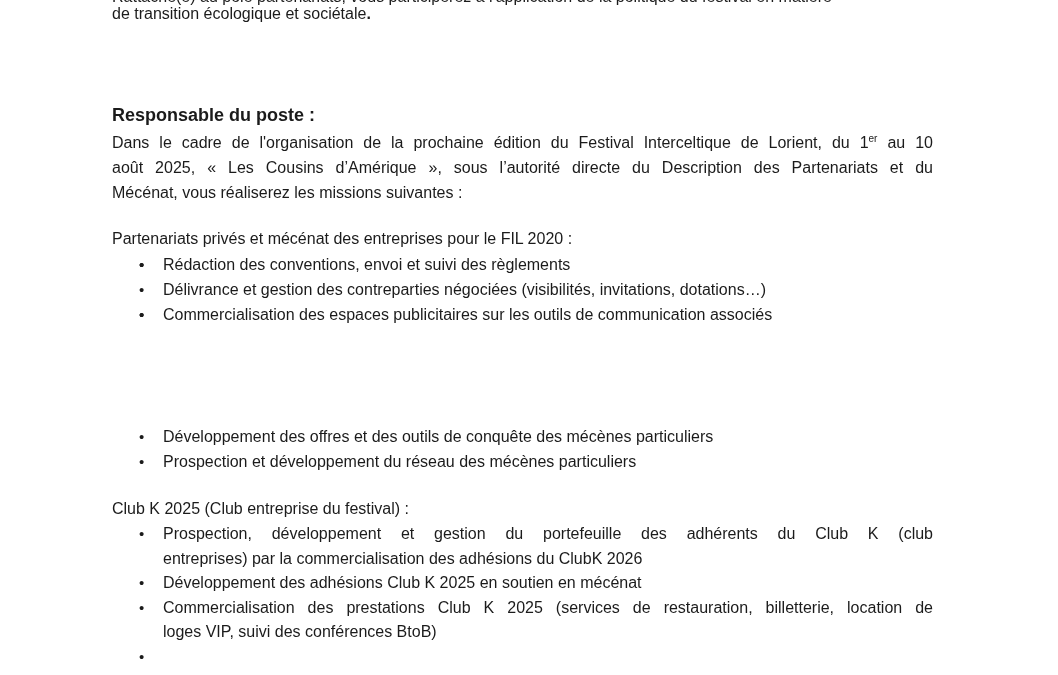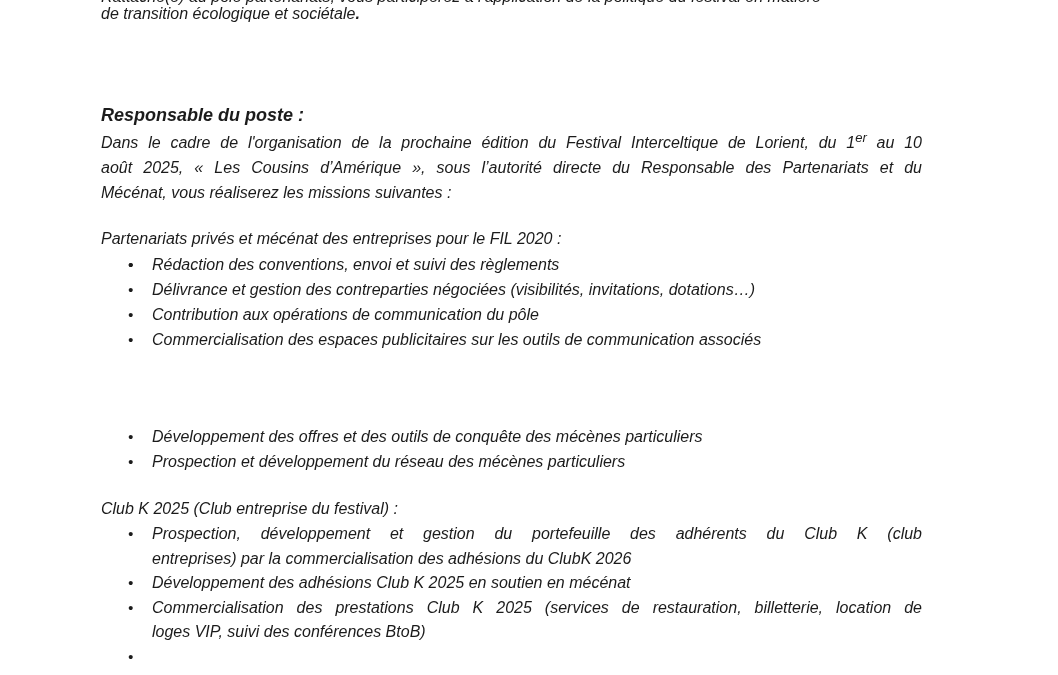--- a/index.html
+++ b/index.html
@@ -13,23 +13,22 @@
     height: 675px;
     background: #ffffff;
     color: #1b1b1b;
     font-family: "Liberation Sans", "DejaVu Sans", sans-serif;
     font-size: 16px;
     line-height: 25px;
     overflow: hidden;
   }
   .block {
     position: absolute;
-    left: 101px;
+    left: 112px;
     width: 821px;
-    font-style: italic;
   }
   .clip-top {
     top: 0;
     height: 9px;
     overflow: hidden;
   }
   .clip-top .inner {
     display: block;
     margin-top: -16px;
     white-space: nowrap;
@@ -51,21 +50,21 @@
     top: 130px;
     text-align: justify;
   }
   .fill {
     display: inline-block;
     width: 100%;
     text-align: justify;
     text-align-last: justify;
   }
   sup {
-    font-size: 13px;
+    font-size: 10px;
     line-height: 0;
     vertical-align: super;
     margin-top: 7px;
   }
   .sec1-title { top: 226px; }
   .sec1-list  { top: 252px; }
   .sec2-title { top: 398px; }
   .sec2-list  { top: 424px; }
   .sec3-title { top: 496px; }
   .sec3-list  { top: 522px; line-height: 24.5px; }
@@ -92,28 +91,28 @@
 <div class="page">
 
   <div class="block clip-top">
     <span class="inner">Rattaché(e) au pôle partenariats, vous participerez à l'application de la politique du festival en matière</span>
   </div>
 
   <div class="block intro-tail"><span>de transition écologique et sociétale</span><span class="enddot">.</span></div>
 
   <div class="block doc-heading">Responsable du poste :</div>
 
-  <div class="block paragraph"><span class="fill"><span>Dans le cadre de l'organisation de la prochaine édition du Festival Interceltique de Lorient, du 1</span><sup>er</sup><span> au 10</span></span><span class="fill">août 2025, « Les Cousins d’Amérique », sous l’autorité directe du Responsable des Partenariats et du</span><span>Mécénat, vous réaliserez les missions suivantes :</span></div>
+  <div class="block paragraph"><span class="fill"><span>Dans le cadre de l'organisation de la prochaine édition du Festival Interceltique de Lorient, du 1</span><sup>er</sup><span> au 10</span></span><span class="fill">août 2025, « Les Cousins d’Amérique », sous l’autorité directe du Description des Partenariats et du</span><span>Mécénat, vous réaliserez les missions suivantes :</span></div>
 
   <div class="block sec1-title">Partenariats privés et mécénat des entreprises pour le FIL 2020 :</div>
   <ul class="block sec1-list">
     <li><span class="bullet">•</span></li>
     <li><span class="bullet">•</span><span>Rédaction des conventions, envoi et suivi des règlements</span></li>
     <li><span class="bullet">•</span><span>Délivrance et gestion des contreparties négociées (visibilités, invitations, dotations…)</span></li>
-    <li><span class="bullet">•</span><span>Contribution aux opérations de communication du pôle</span></li>
+    <li><span class="bullet">•</span></li>
     <li><span class="bullet">•</span><span>Commercialisation des espaces publicitaires sur les outils de communication associés</span></li>
   </ul>
 
   <ul class="block sec2-list">
     <li><span class="bullet">•</span><span>Développement des offres et des outils de conquête des mécènes particuliers</span></li>
     <li><span class="bullet">•</span><span>Prospection et développement du réseau des mécènes particuliers</span></li>
   </ul>
 
   <div class="block sec3-title">Club K 2025 (Club entreprise du festival) :</div>
   <ul class="block sec3-list">

